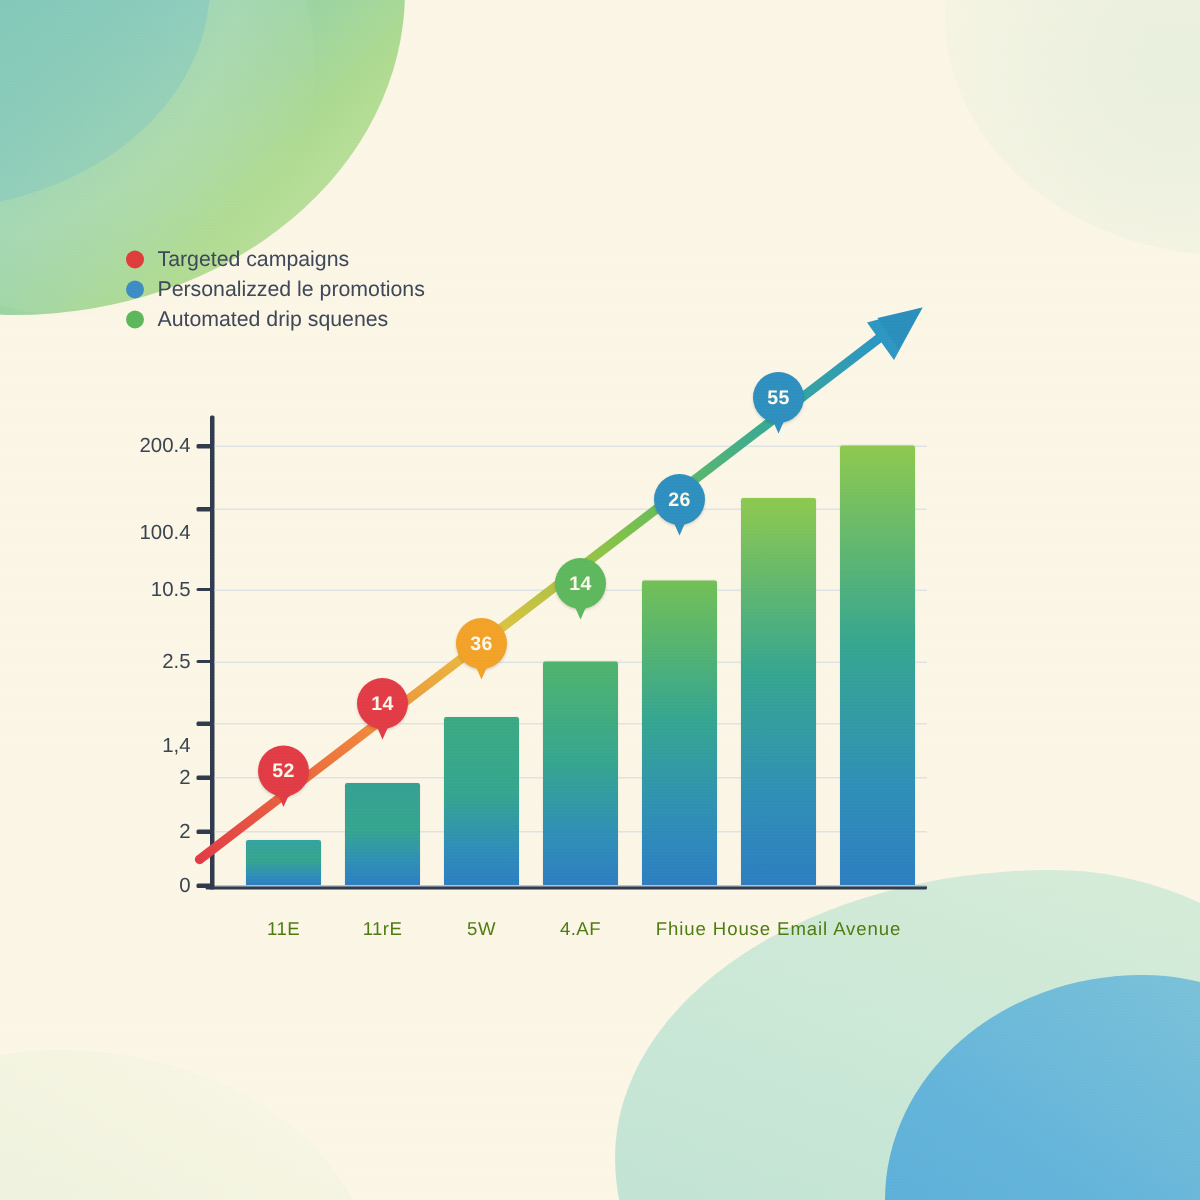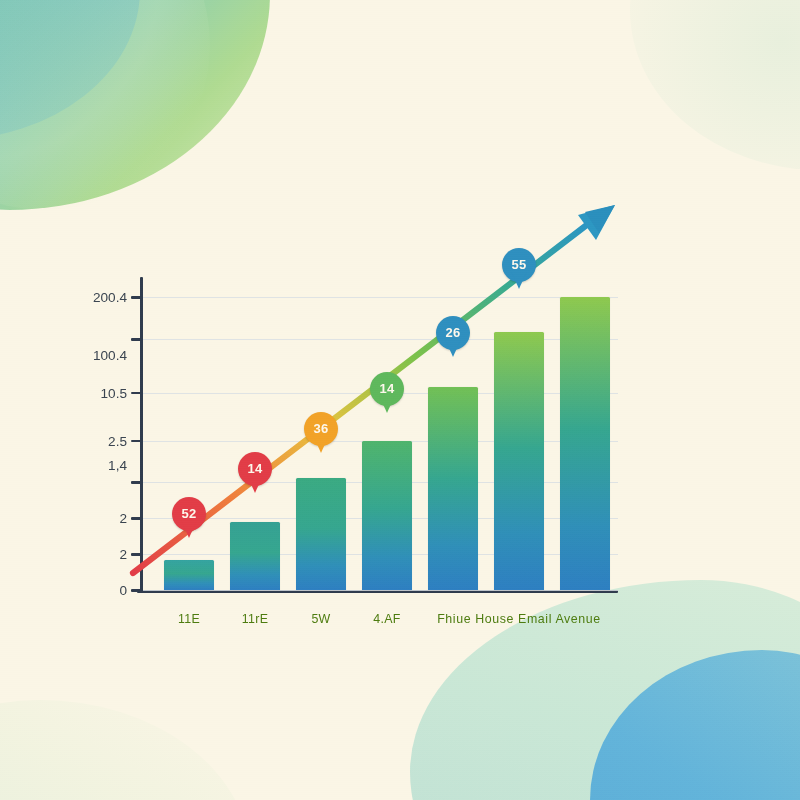--- a/index.html
+++ b/index.html
@@ -267,20 +267,34 @@
 
   <div class="blob" id="blob-tl-outer"></div>
   <div class="blob" id="blob-tl-inner"></div>
   <div class="blob" id="blob-tl-fade"></div>
   <div class="blob" id="blob-tr-wisp"></div>
   <div class="blob" id="blob-br-light"></div>
   <div class="blob" id="blob-br-deep"></div>
   <div class="blob" id="blob-bl-wisp"></div>
 
   <div id="header">
+    <div id="legend">
+      <div class="legend-row">
+        <span class="legend-dot" id="legend-dot-0" style="background: rgb(224, 60, 60);"></span>
+        <span class="legend-label">Targeted campaigns</span>
+      </div>
+      <div class="legend-row">
+        <span class="legend-dot" id="legend-dot-1" style="background: rgb(59, 141, 196);"></span>
+        <span class="legend-label">Personalizzed le promotions</span>
+      </div>
+      <div class="legend-row">
+        <span class="legend-dot" id="legend-dot-2" style="background: rgb(92, 184, 92);"></span>
+        <span class="legend-label">Automated drip squenes</span>
+      </div>
+    </div>
   </div>
 
   <div id="plot-frame">
     <div id="axis-y"></div>
     <div id="axis-x"></div>
     <div id="gridlines">
         <div class="gridline" style="top: 20.3092px;"></div>
         <div class="gridline" style="top: 62.1221px;"></div>
         <div class="gridline" style="top: 115.882px;"></div>
         <div class="gridline" style="top: 163.668px;"></div>
@@ -292,21 +306,21 @@
     <div id="yticks">
         <div class="tick" style="top: 19.3092px;"></div>
         <div class="ytick-label" style="top: 20.3092px;">200.4</div>
         <div class="tick" style="top: 61.1221px;"></div>
         <div class="ytick-label" style="top: 78px;">100.4</div>
         <div class="tick" style="top: 114.882px;"></div>
         <div class="ytick-label" style="top: 115.882px;">10.5</div>
         <div class="tick" style="top: 162.668px;"></div>
         <div class="ytick-label" style="top: 163.668px;">2.5</div>
         <div class="tick" style="top: 204.481px;"></div>
-        <div class="ytick-label" style="top: 188px; margin-left: 46px;">1,4</div>
+        <div class="ytick-label" style="top: 220px; margin-left: 46px;">1,4</div>
         <div class="tick" style="top: 240.321px;"></div>
         <div class="ytick-label" style="top: 241.321px;">2</div>
         <div class="tick" style="top: 276.16px;"></div>
         <div class="ytick-label" style="top: 277.16px;">2</div>
         <div class="tick" style="top: 312px;"></div>
         <div class="ytick-label" style="top: 313px;">0</div>
       </div>
     <div id="bars">
         <div class="bar" style="left: 24px; width: 50px; height: 29.8664px; background: linear-gradient(rgb(52, 163, 160) 0%, rgb(53, 166, 143) 45%, rgb(47, 143, 184) 78%, rgb(45, 127, 193) 100%);"></div>
         <div class="bar" style="left: 90px; width: 50px; height: 68.0954px; background: linear-gradient(rgb(53, 161, 147) 0%, rgb(53, 166, 143) 45%, rgb(47, 143, 184) 78%, rgb(45, 127, 193) 100%);"></div>

